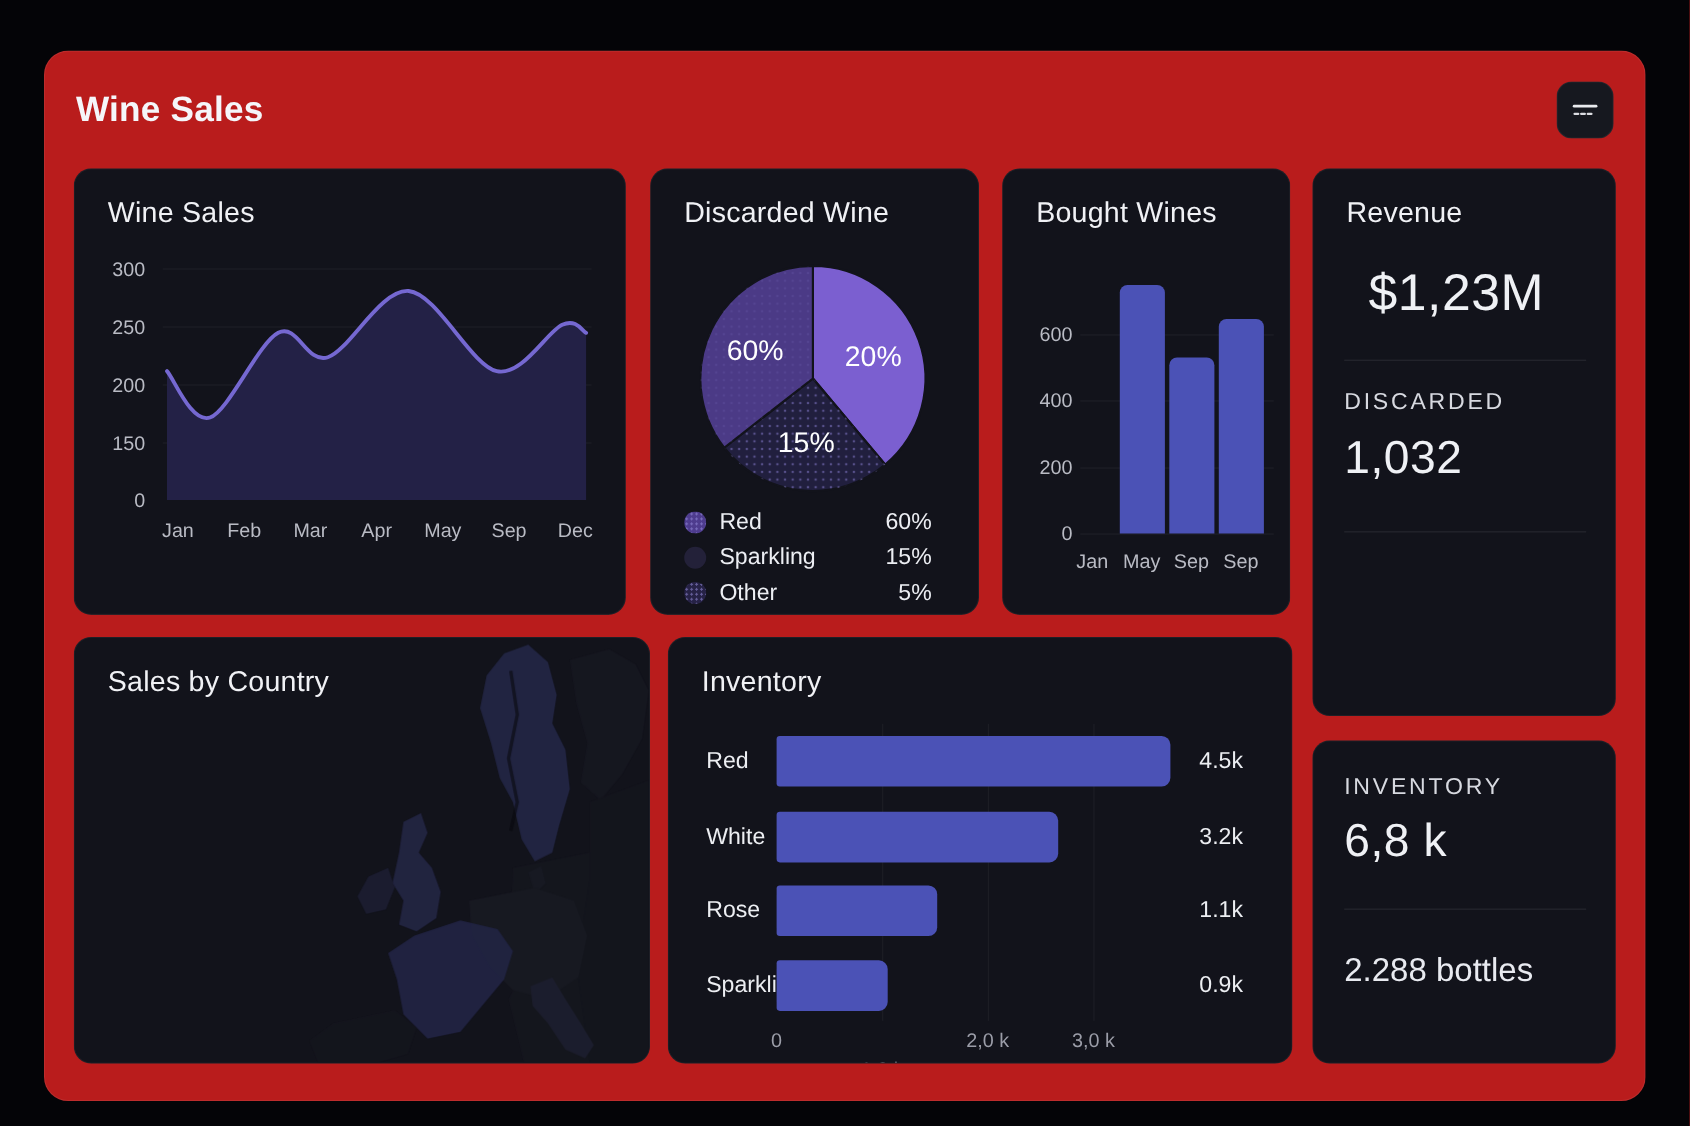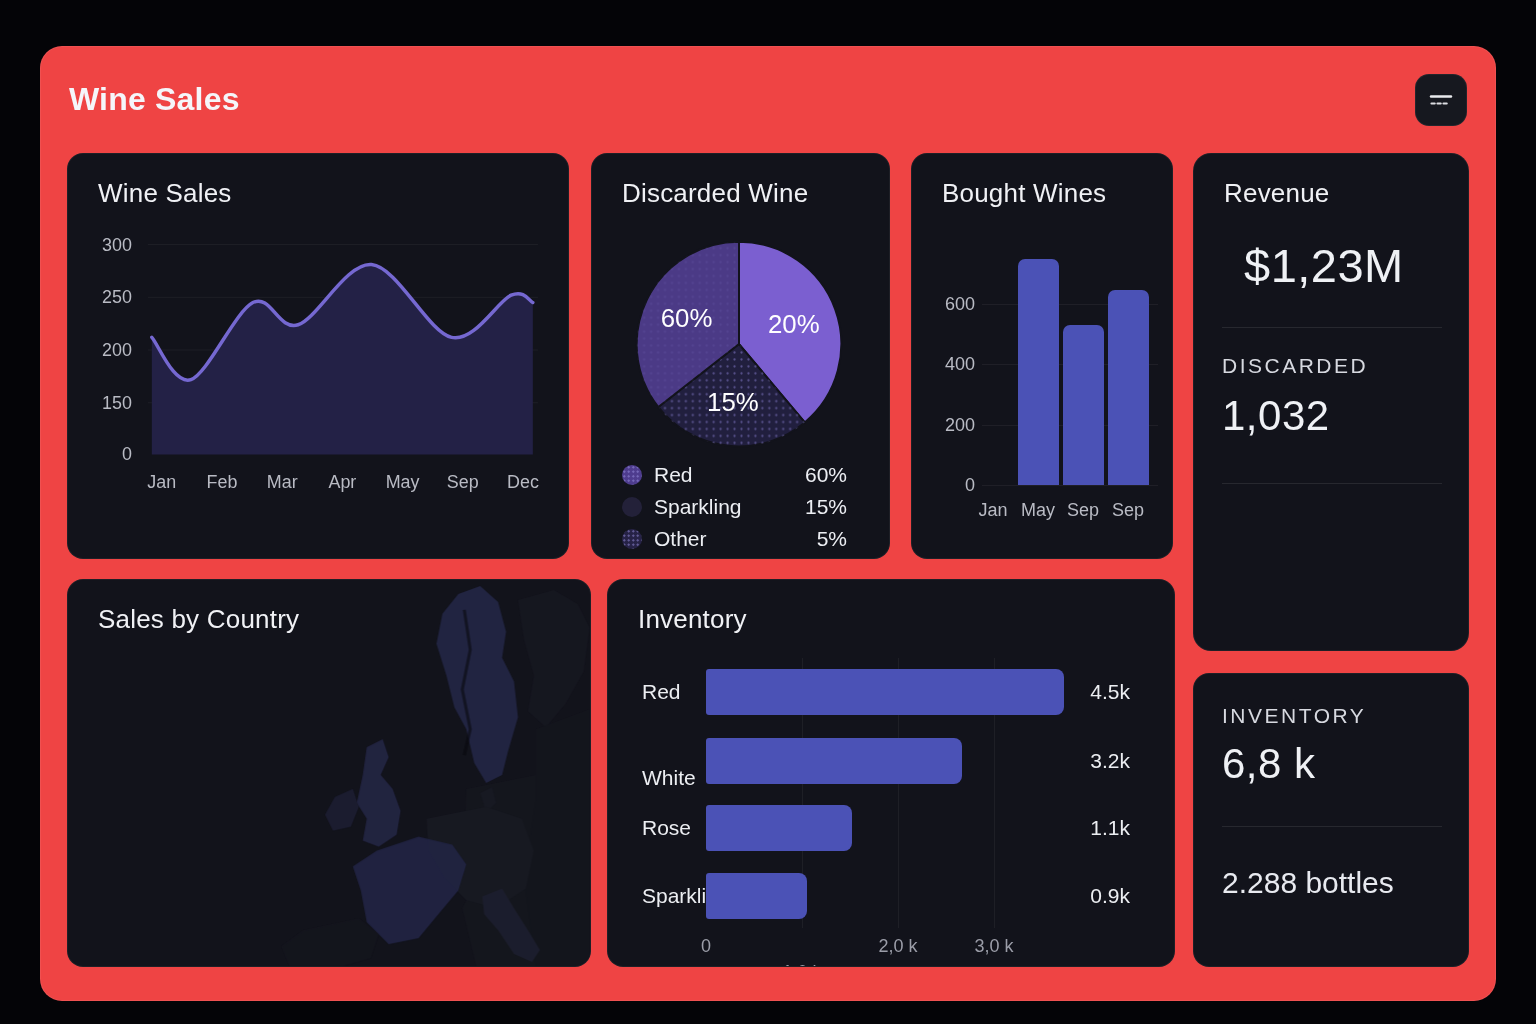--- a/index.html
+++ b/index.html
@@ -3,21 +3,21 @@
 <meta charset="utf-8">
 <style>
   html,body{margin:0;padding:0;}
   body{
     width:1536px;height:1024px;overflow:hidden;position:relative;
     background:#040407;
     font-family:"Liberation Sans",sans-serif;color:#f3f4f7;
   }
   .panel{
     position:absolute;left:40px;top:46px;width:1456px;height:955px;
-    background:#ef4444;border:1px solid rgba(255,255,255,.07);
+    background:#b91c1c;border:1px solid rgba(255,255,255,.07);
     border-radius:22px;box-sizing:border-box;
   }
   .page-title{
     position:absolute;left:28px;top:34px;font-size:32px;font-weight:600;
     letter-spacing:.2px;color:#f5f6fa;
   }
   .filter-btn{
     position:absolute;left:1374px;top:27px;width:52px;height:52px;
     border-radius:14px;background:#16181f;border:1px solid rgba(255,255,255,.06);
     display:flex;align-items:center;justify-content:center;cursor:pointer;padding:0;
@@ -26,21 +26,21 @@
     position:absolute;background:#12131b;border:1px solid rgba(255,255,255,.05);
     border-radius:16px;box-sizing:border-box;overflow:hidden;
   }
   .card h2{
     position:absolute;left:30px;top:24px;margin:0;font-size:26px;font-weight:500;
     color:#f0f1f5;letter-spacing:.2px;z-index:3;
   }
   .card-line{left:26px;top:106px;width:502px;height:406px;}
   .card-pie{left:550px;top:106px;width:299px;height:406px;}
   .card-bar{left:870px;top:106px;width:262px;height:406px;}
-  .card-revenue{left:1152px;top:106px;width:276px;height:498px;border-radius:18px;}
+  .card-revenue{left:1152px;top:106px;width:276px;height:498px;}
   .card-map{left:26px;top:532px;width:524px;height:388px;}
   .card-hbar{left:566px;top:532px;width:568px;height:388px;}
   .card-inv{left:1152px;top:626px;width:276px;height:294px;}
   .fill-abs{position:absolute;left:0;top:0;width:100%;height:100%;}
   .tick{position:absolute;color:#b9bbc4;font-size:17px;line-height:20px;}
   .tick-dim{color:#9b9da8;font-size:18px;}
   .cat-label{position:absolute;color:#eceef2;font-size:21px;line-height:26px;}
   .val-label{position:absolute;color:#eceef2;font-size:21px;line-height:26px;text-align:right;}
   .gridline-h{position:absolute;height:1px;background:rgba(255,255,255,.055);}
   .gridline-v{position:absolute;width:1px;background:rgba(255,255,255,.05);}
@@ -188,21 +188,21 @@
 
   <section class="card card-hbar">
     <h2>Inventory</h2>
     <div id="hbarChart" class="fill-abs">
         <div class="gridline-v" style="left: 194px; top: 78px; height: 270px;"></div>
         <div class="gridline-v" style="left: 290px; top: 78px; height: 270px;"></div>
         <div class="gridline-v" style="left: 386px; top: 78px; height: 270px;"></div>
         <div class="cat-label" style="left: 34px; top: 99px;">Red</div>
         <div class="bar-h" style="left: 98px; top: 89px; height: 46px; width: 358px; background-color: rgb(75, 82, 182);"></div>
         <div class="val-label" style="right: 44px; width: 100px; top: 99px;">4.5k</div>
-        <div class="cat-label" style="left: 34px; top: 168px; margin-top: 17px;">White</div>
+        <div class="cat-label" style="left: 34px; top: 168px;">White</div>
         <div class="bar-h" style="left: 98px; top: 158px; height: 46px; width: 256px; background-color: rgb(75, 82, 182);"></div>
         <div class="val-label" style="right: 44px; width: 100px; top: 168px;">3.2k</div>
         <div class="cat-label" style="left: 34px; top: 235px;">Rose</div>
         <div class="bar-h" style="left: 98px; top: 225px; height: 46px; width: 146px; background-color: rgb(75, 82, 182);"></div>
         <div class="val-label" style="right: 44px; width: 100px; top: 235px;">1.1k</div>
         <div class="cat-label" style="left: 34px; top: 303px;">Sparkling</div>
         <div class="bar-h" style="left: 98px; top: 293px; height: 46px; width: 101px; background-color: rgb(75, 82, 182);"></div>
         <div class="val-label" style="right: 44px; width: 100px; top: 303px;">0.9k</div>
         <div class="tick tick-dim" style="left: 63px; width: 70px; top: 356px; text-align: center;">0</div>
         <div class="tick tick-dim" style="left: 159px; width: 70px; top: 356px; text-align: center; margin-top: 26px;">1,0 k</div>

